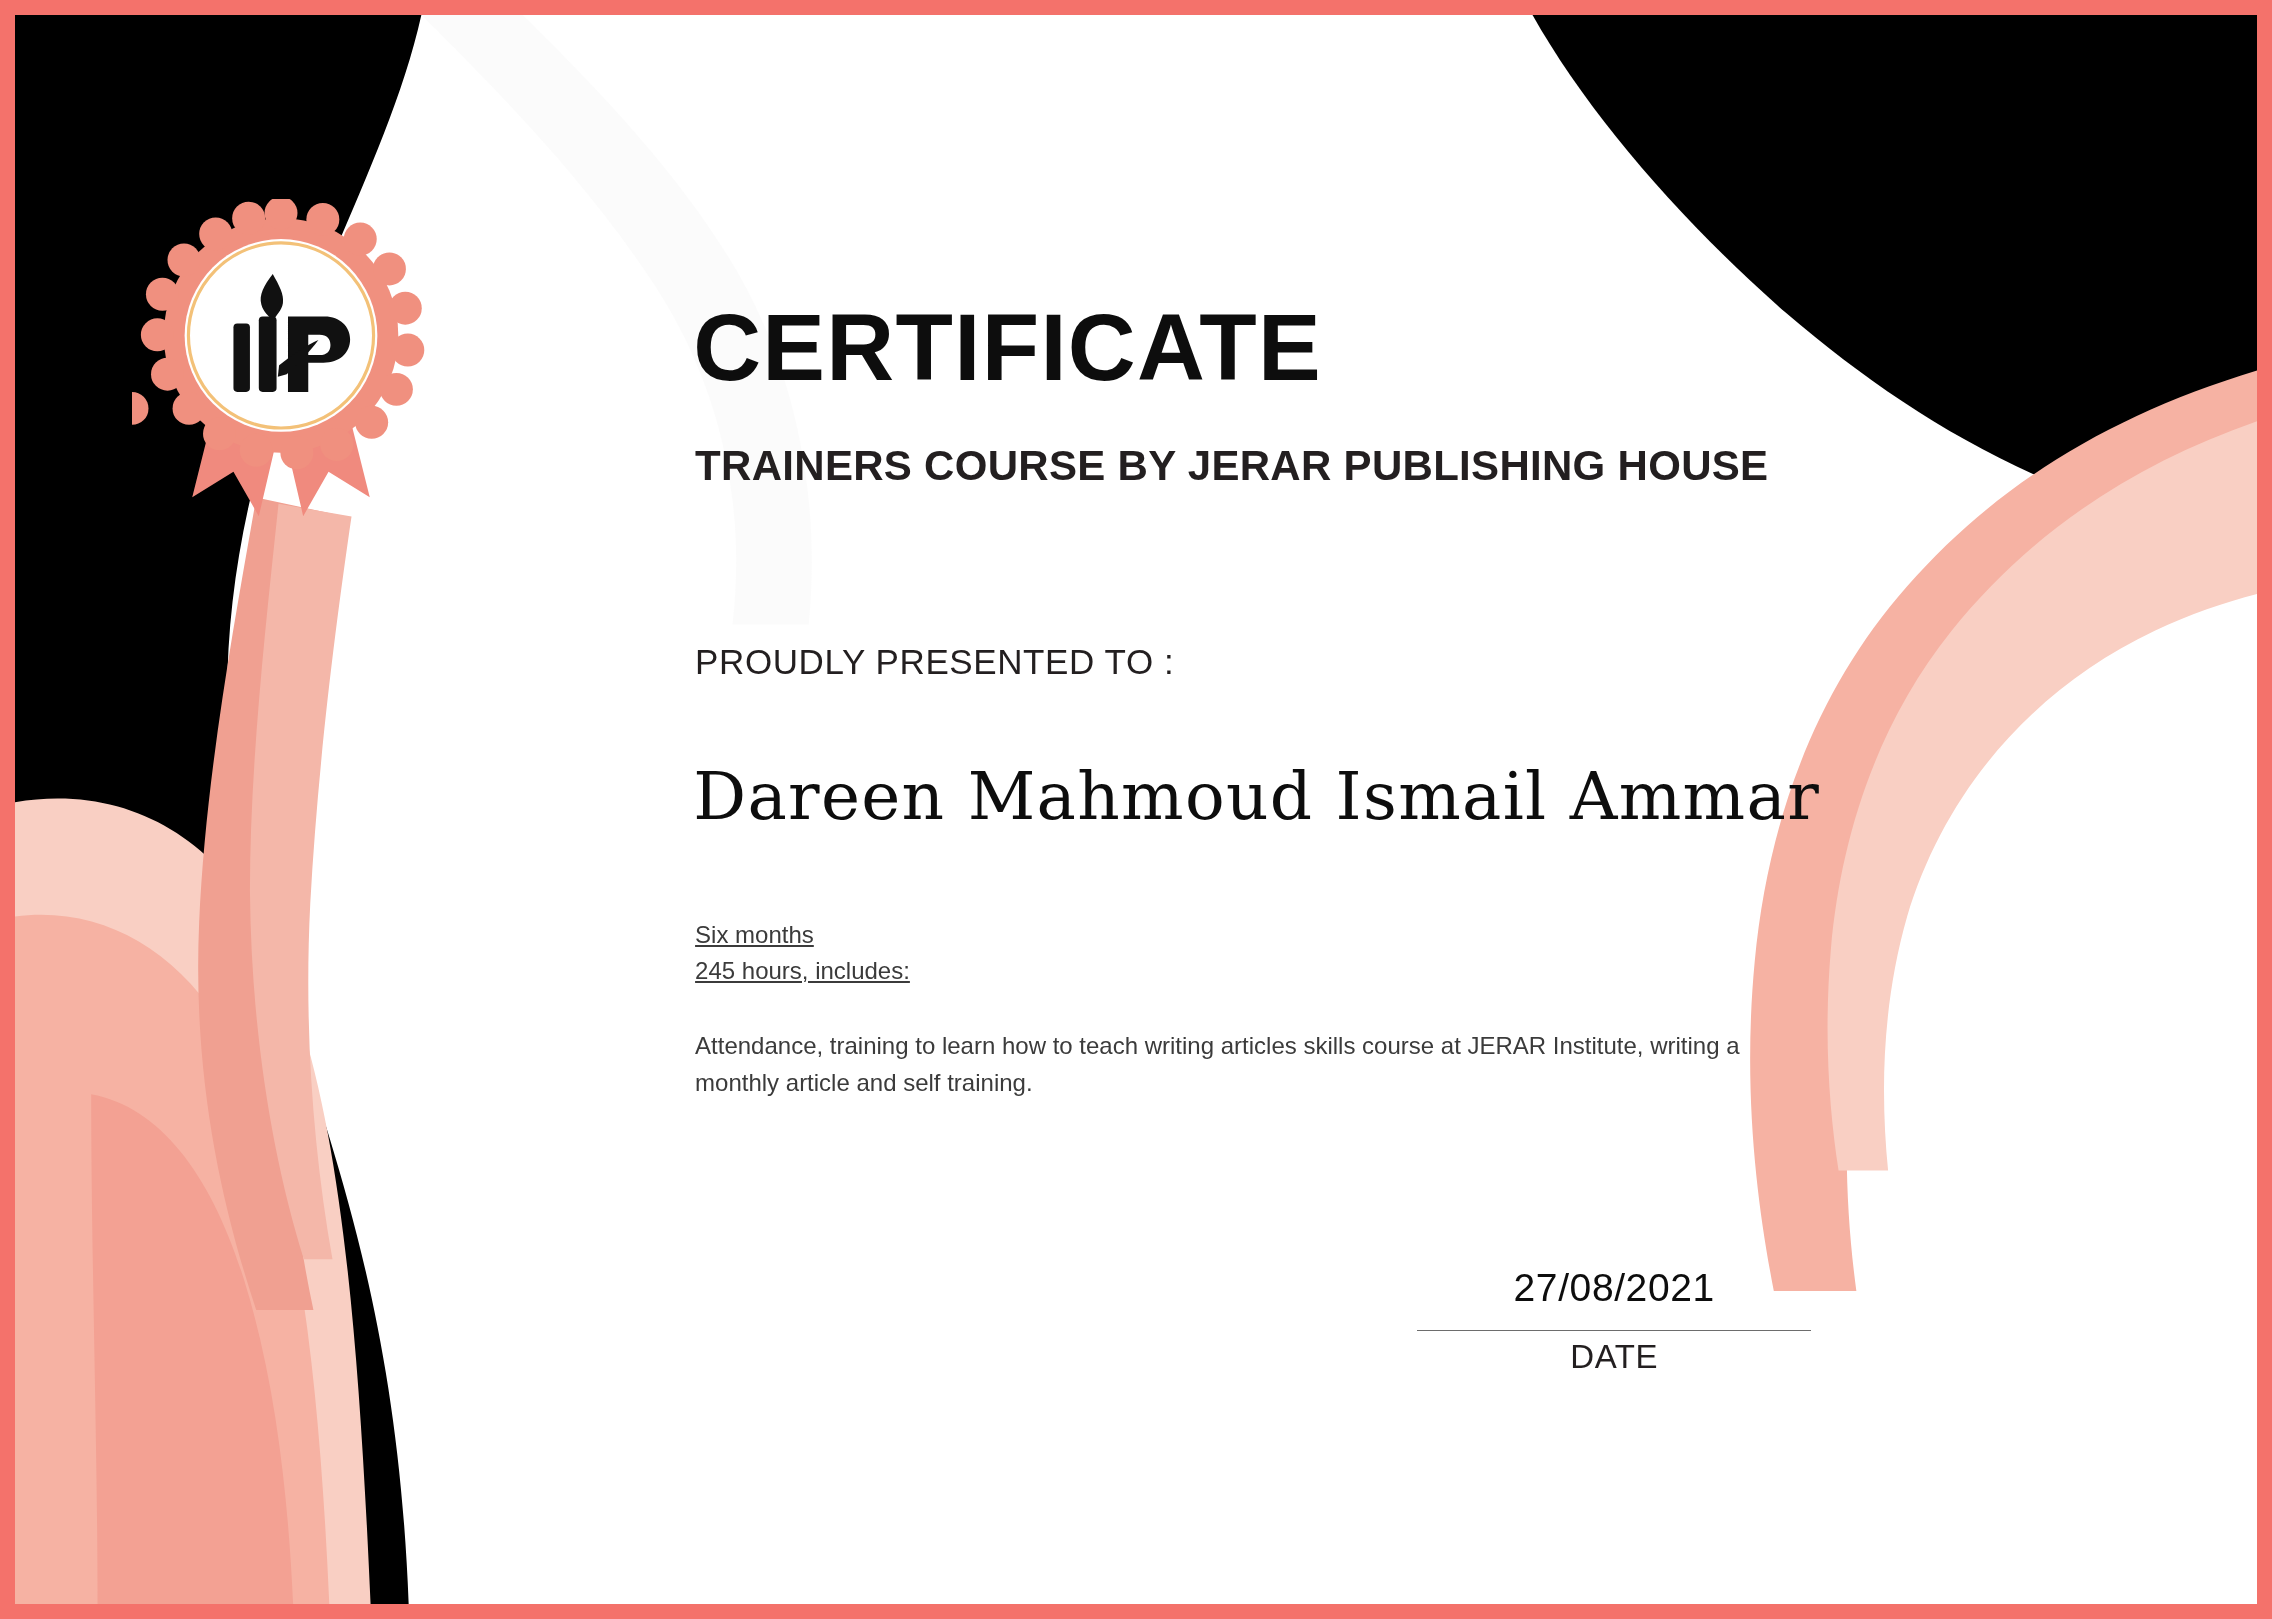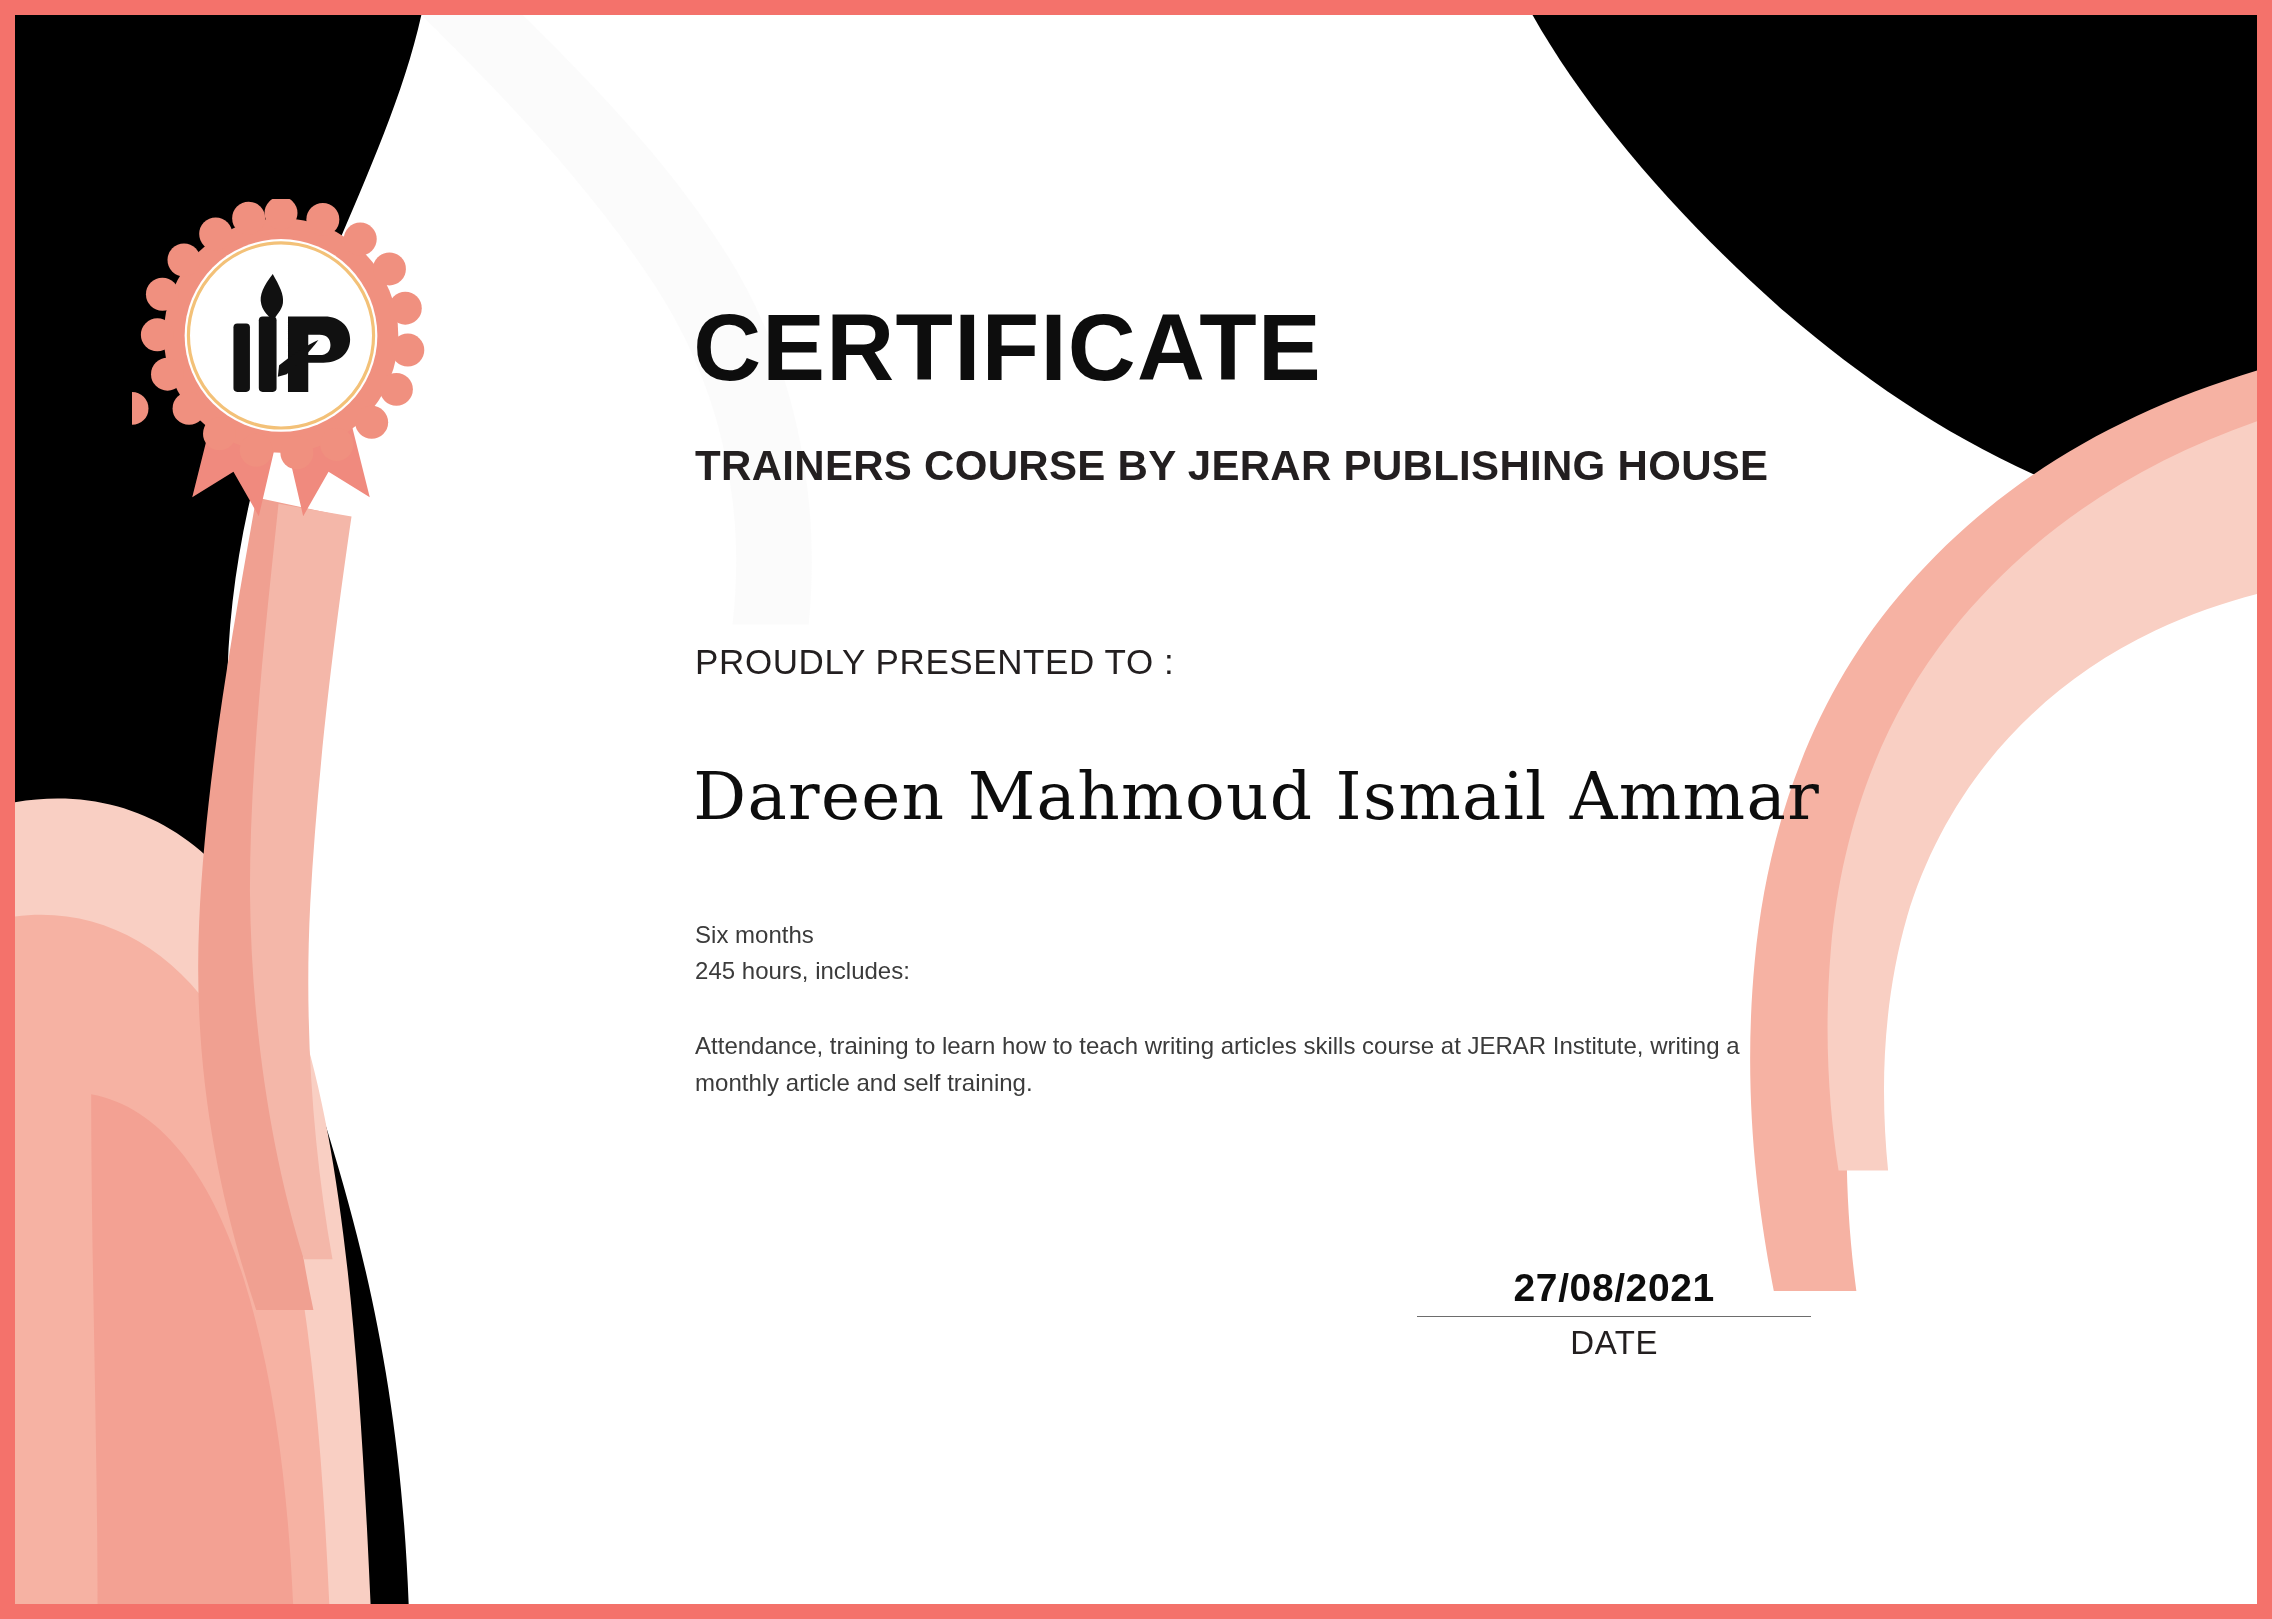--- a/index.html
+++ b/index.html
@@ -102,20 +102,21 @@
     letter-spacing: 1.3px;
     white-space: nowrap;
   }
   .detail-lines {
     position: absolute;
     top: 902px;
     left: 1.9px;
     font-size: 24px;
     color: #3b3b3b;
     line-height: 1.5;
+    text-decoration: underline;
   }
   .description {
     position: absolute;
     top: 1012px;
     left: 1.9px;
     width: 1079px;
     font-size: 24px;
     color: #3b3b3b;
     line-height: 1.55;
   }
@@ -157,24 +158,24 @@
   }
   .date-block {
     position: absolute;
     top: 1251px;
     left: 718px;
     width: 406px;
     text-align: center;
   }
   .date-value {
     font-size: 39px;
-    font-weight: bold;
+    font-weight: normal;
     color: #0d0d0d;
     letter-spacing: 0.6px;
-    margin-bottom: 6px;
+    margin-bottom: 20px;
   }
   .date-rule {
     border-top: 1.3px solid #6d6d6d;
     width: 394px;
     margin: 0 auto;
   }
   .date-label {
     font-size: 33px;
     color: #231f20;
     margin-top: 7px;

